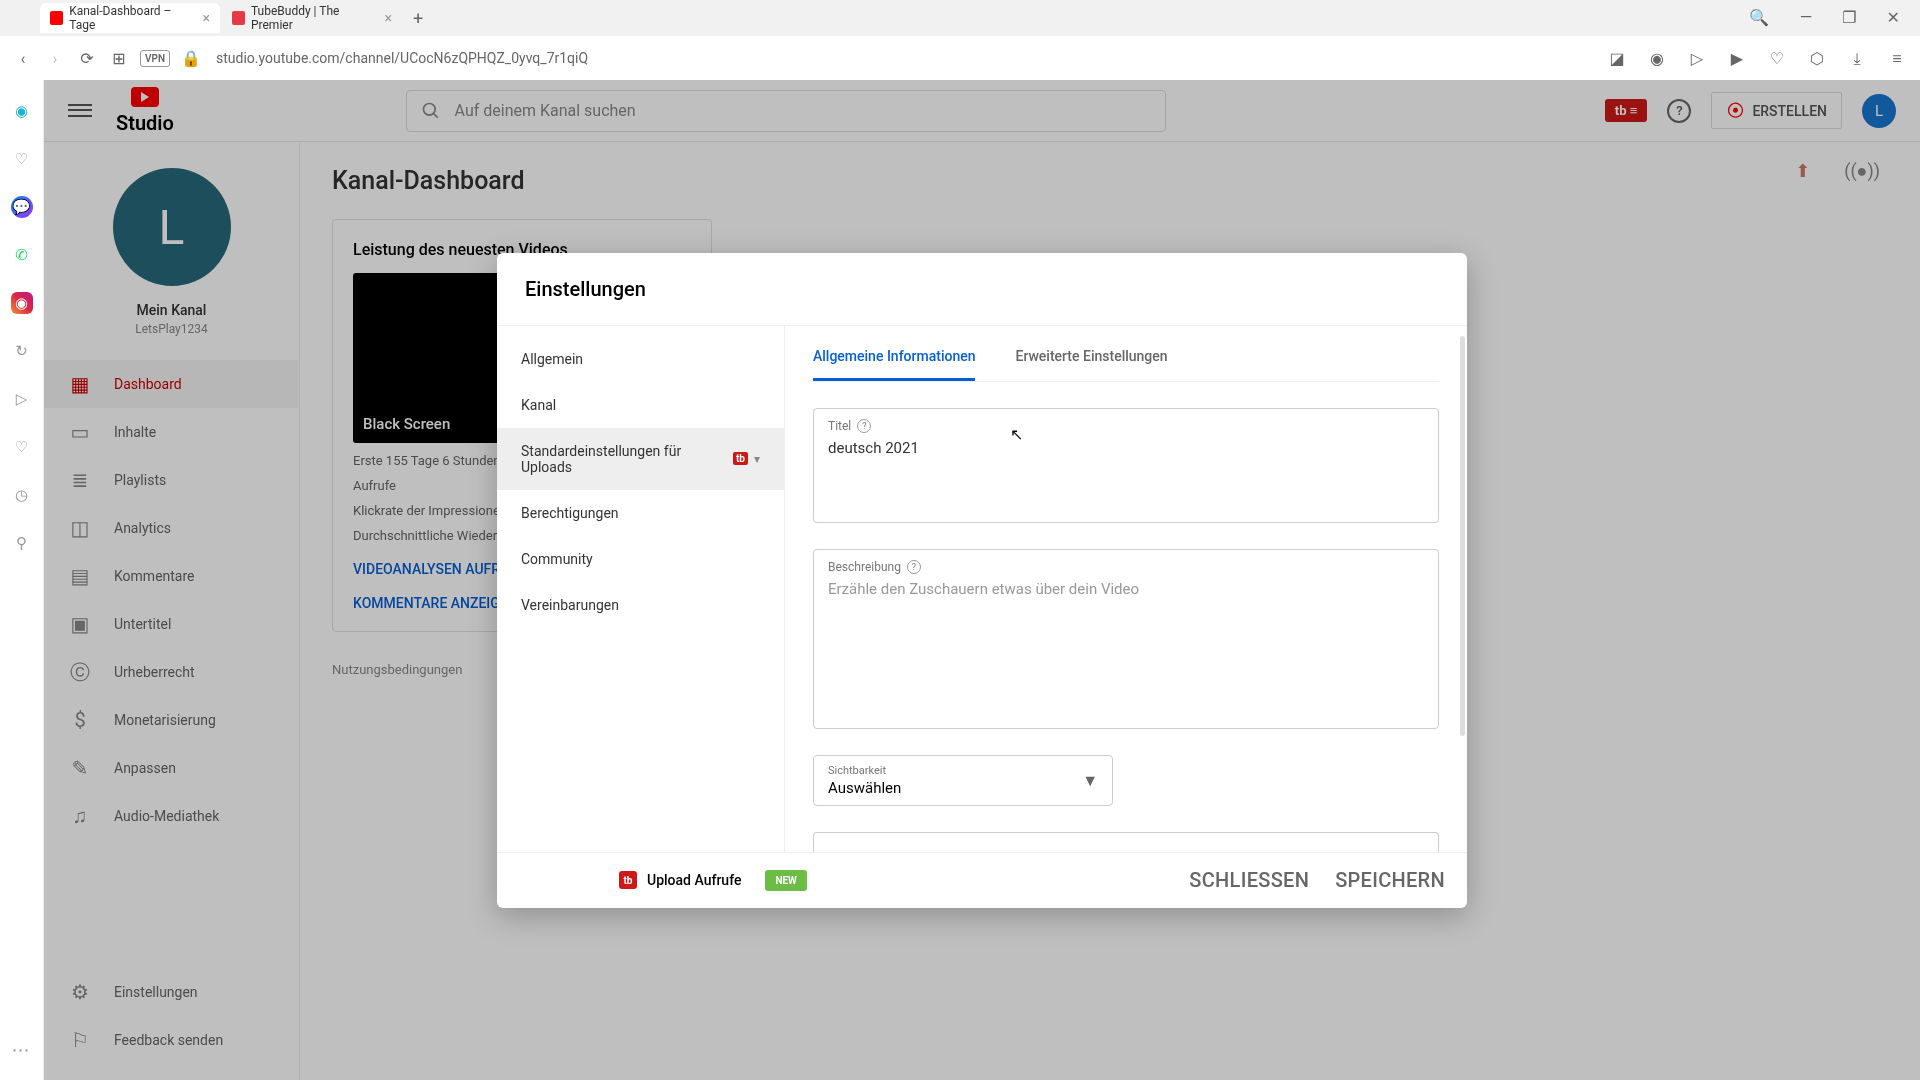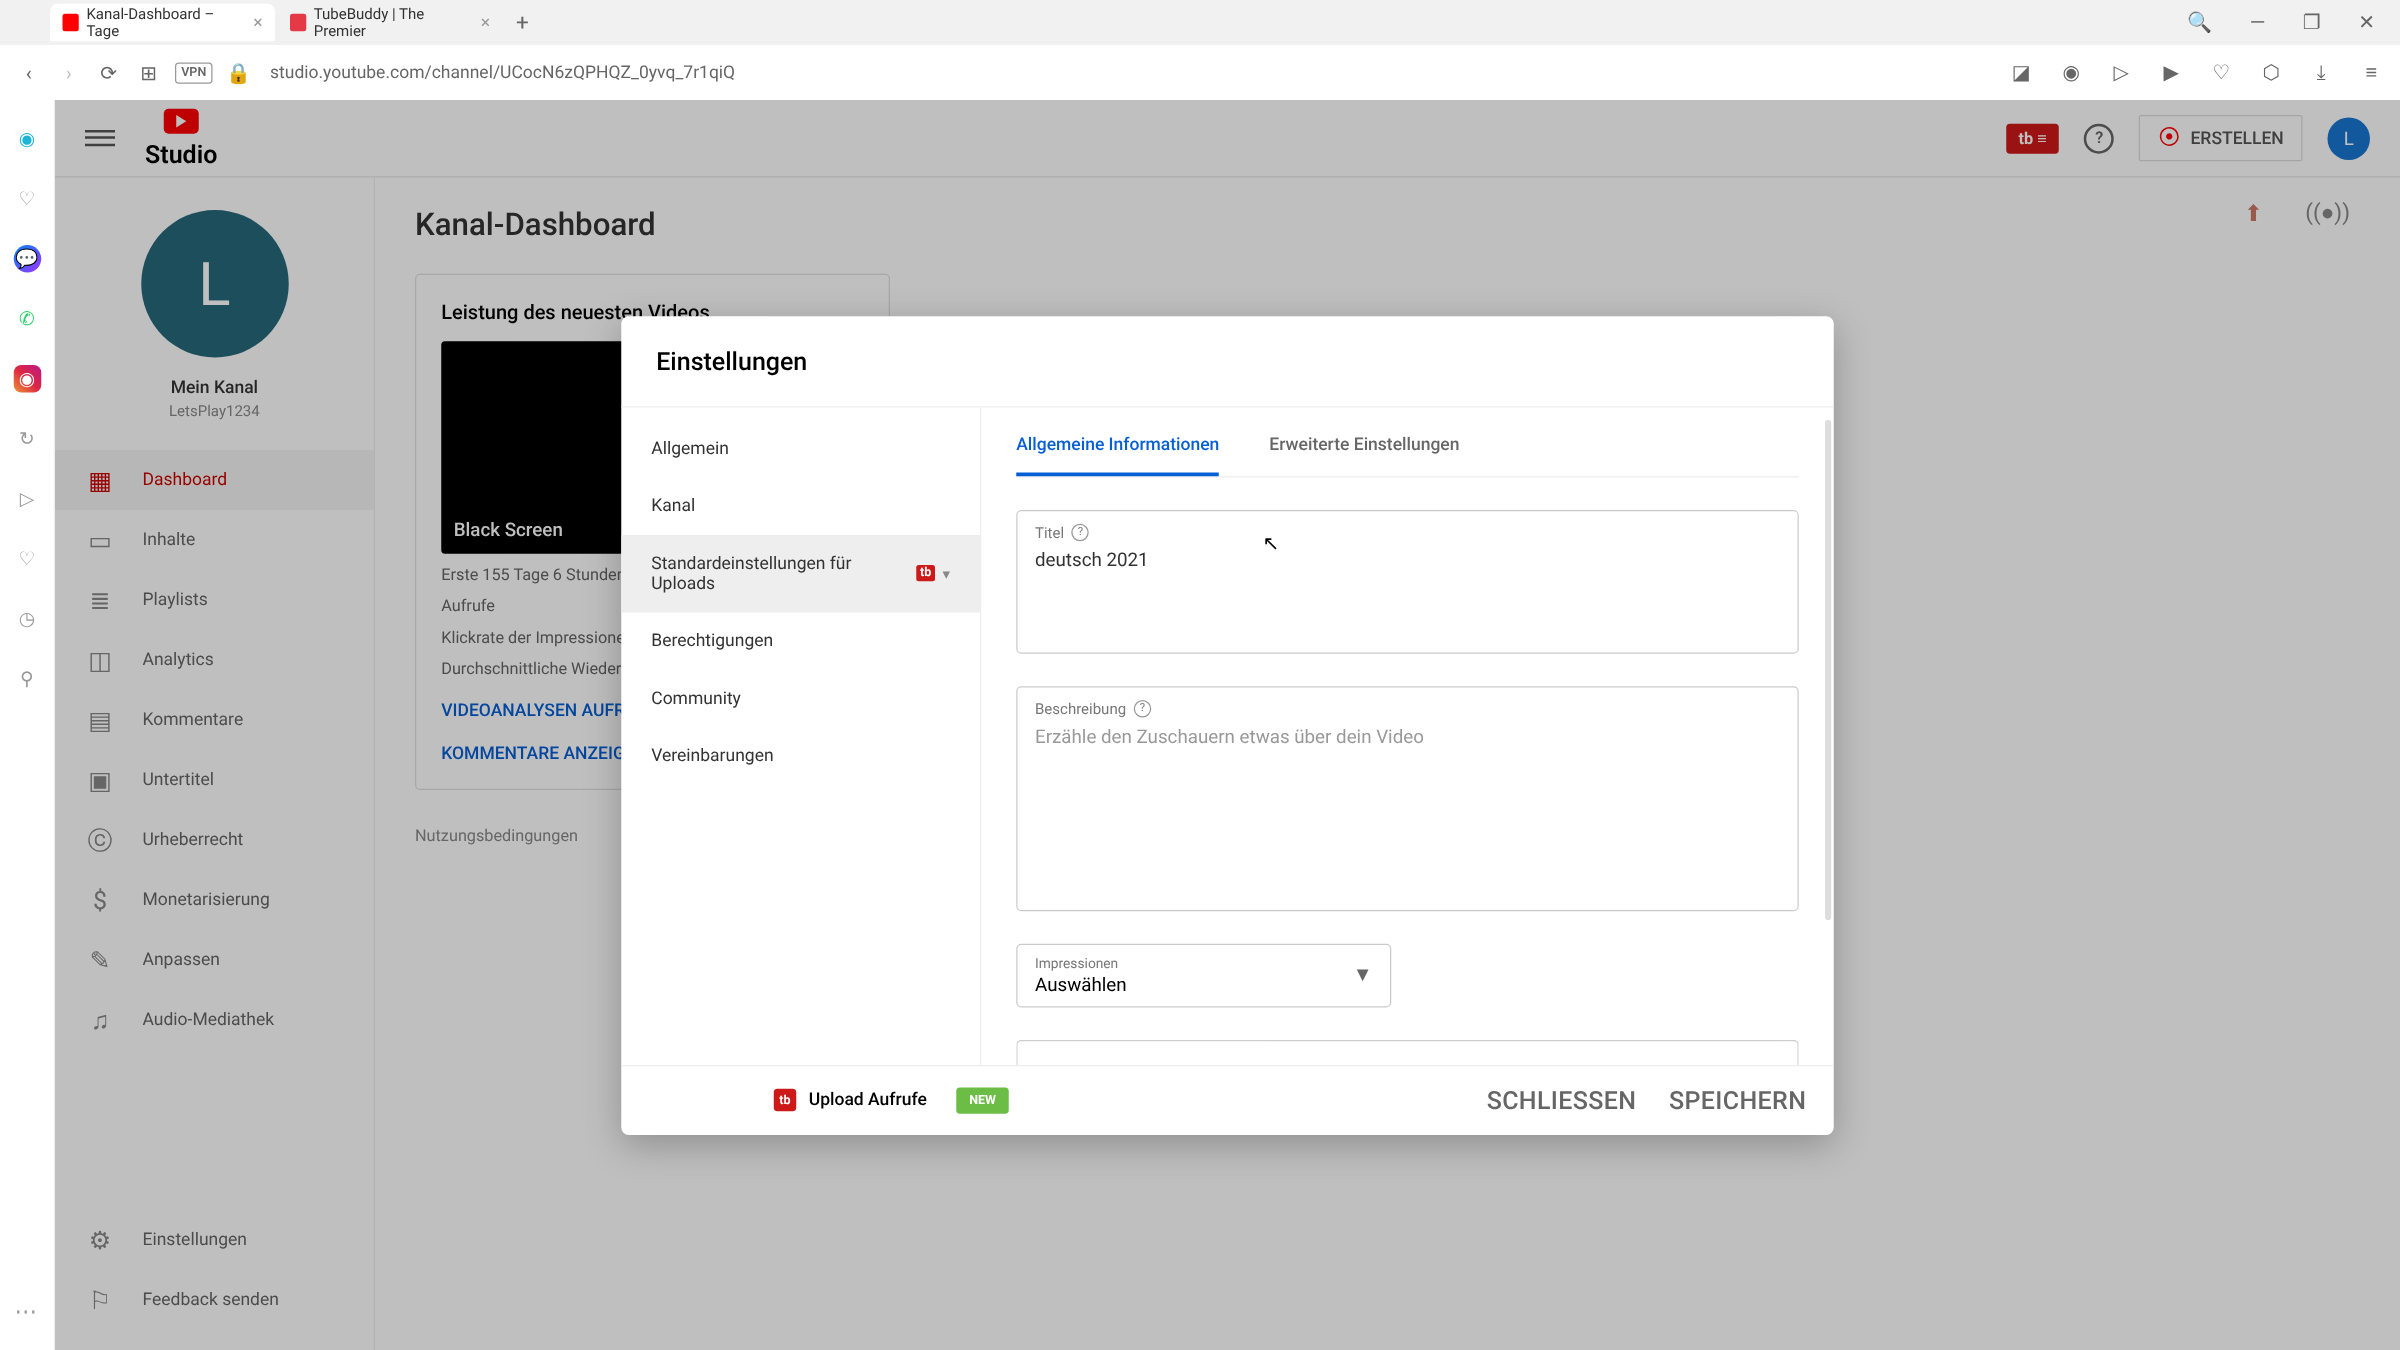--- a/index.html
+++ b/index.html
@@ -176,20 +176,27 @@
   <div class="yt-header">
     <div class="menu-icon">
         <span></span>
         <span></span>
         <span></span>
       </div>
     <div class="yt-logo">
       <span class="play"></span>
       <span>Studio</span>
     </div>
+    <div class="yt-search">
+      <svg viewBox="0 0 24 24" fill="none" stroke="#888" stroke-width="2">
+          <circle cx="10" cy="10" r="7"></circle>
+          <line x1="20" y1="20" x2="15" y2="15"></line>
+        </svg>
+      <span>Auf deinem Kanal suchen</span>
+    </div>
     <div class="yt-header-right">
       <span class="tb-badge">tb ≡</span>
       <span class="help-icon">?</span>
       <div class="create-btn">
         <span class="cam">⦿</span>
         <span>ERSTELLEN</span>
       </div>
       <div class="avatar">L</div>
     </div>
   </div>
@@ -318,21 +325,21 @@
           </div>
           <div class="field-box desc-box">
             <div class="field-label">
               <span>Beschreibung</span>
               <span class="q">?</span>
             </div>
             <textarea class="field-input" rows="6" placeholder="Erzähle den Zuschauern etwas über dein Video" style=""></textarea>
           </div>
           <div class="select-box">
             <div class="select-inner">
-              <div class="sel-label">Impressionen</div>
+              <div class="sel-label">Sichtbarkeit</div>
               <div class="sel-value">Auswählen</div>
             </div>
             <span class="caret">▼</span>
           </div>
           <div style="height:20px; margin-top:26px; border:1px solid #ccc; border-bottom:none; border-radius:4px 4px 0 0;"></div>
         </div>
       </div>
       <div class="modal-footer">
         <div class="footer-left">
           <span class="tb-ico">tb</span>

